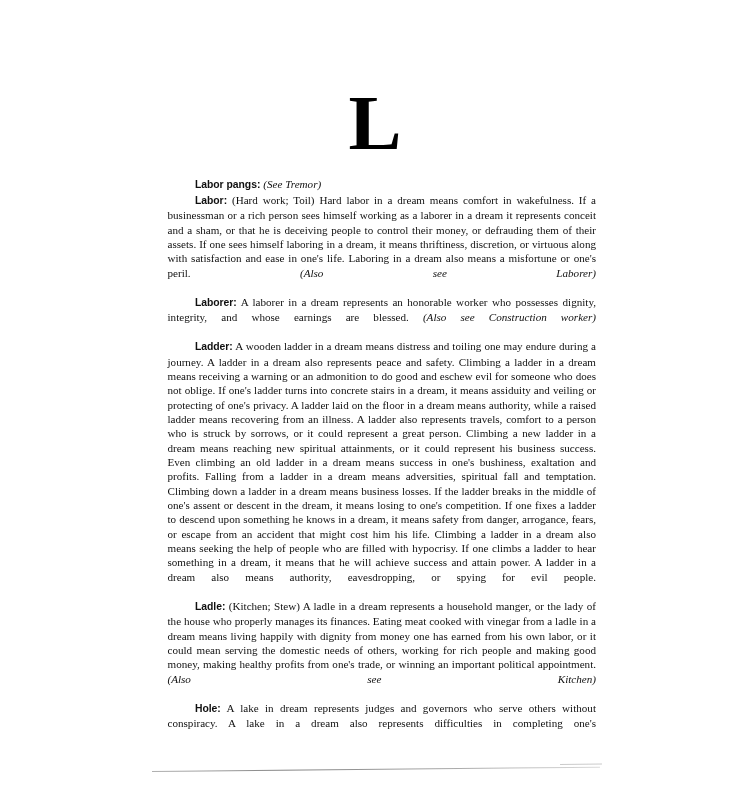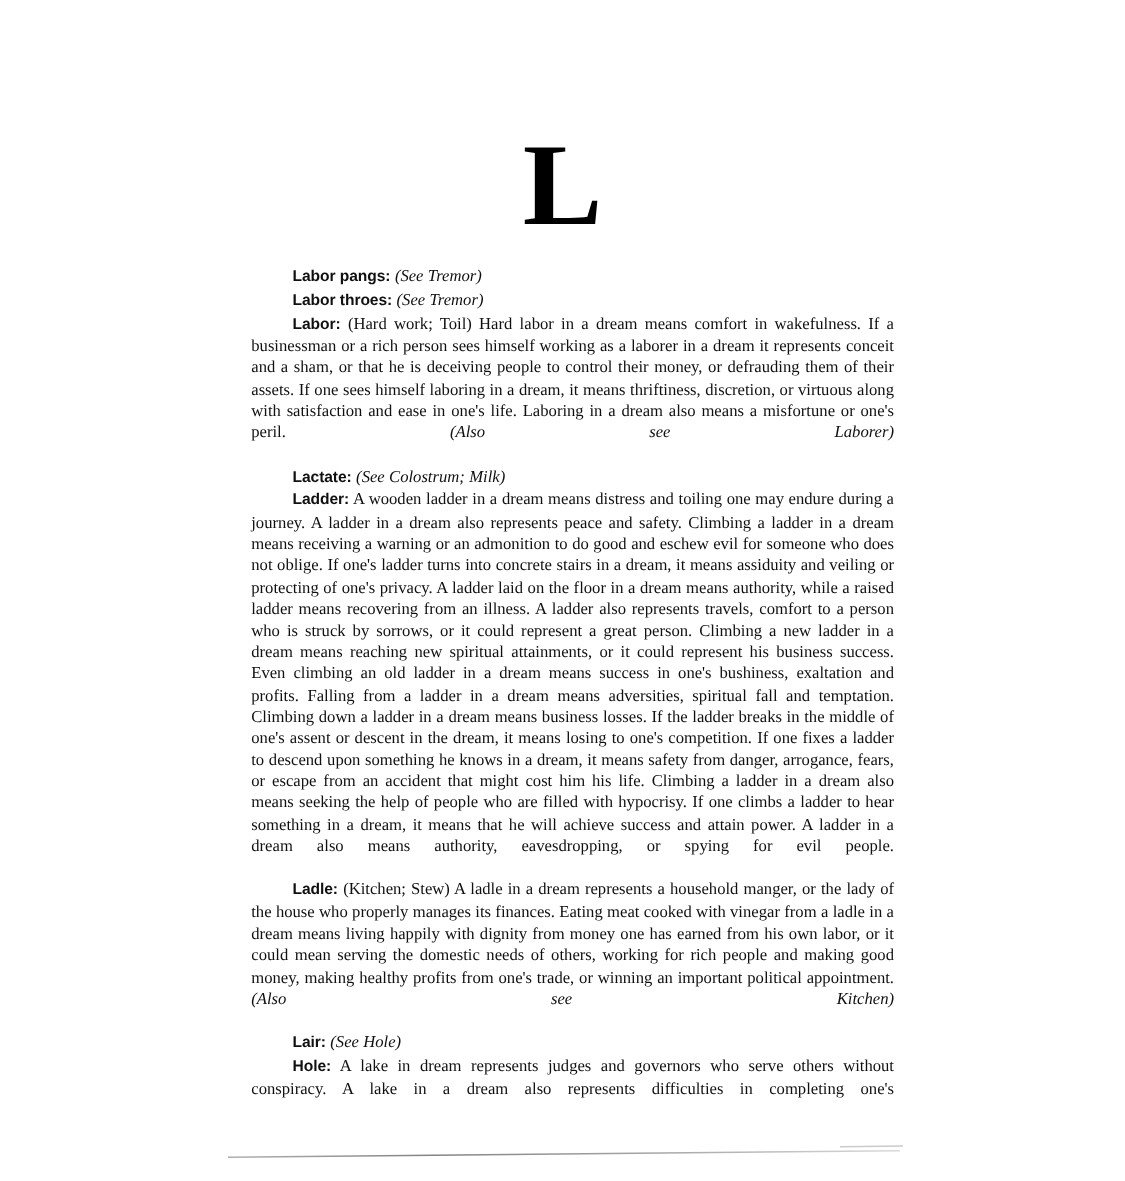--- a/index.html
+++ b/index.html
@@ -125,25 +125,23 @@
 </style>
 </head>
 <body>
 
 <div class="page">
 
   <div class="letter-heading">L</div>
 
   <div class="entries">
       <p class="entry xref-only"><span class="headword">Labor pangs</span><span class="colon">:</span> <span class="xref">(See Tremor)</span></p>
-      <p class="entry xref-only"><span class="headword">Labor throes</span><span class="colon">:</span> <span class="xref">(See Tremor)</span></p>
       <p class="entry"><span class="headword">Labor</span><span class="colon">:</span> <span class="body-text">(Hard work; Toil) Hard labor in a dream means comfort in wakefulness. If a businessman or a rich person sees himself working as a laborer in a dream it represents conceit and a sham, or that he is deceiving people to control their money, or defrauding them of their assets. If one sees himself laboring in a dream, it means thriftiness, discretion, or virtuous along with satisfaction and ease in one's life. Laboring in a dream also means a misfortune or one's peril. </span><span class="xref">(Also see Laborer)</span></p>
-      <p class="entry xref-only"><span class="headword">Lactate</span><span class="colon">:</span> <span class="xref">(See Colostrum; Milk)</span></p>
+      <p class="entry"><span class="headword">Laborer</span><span class="colon">:</span> <span class="body-text">A laborer in a dream represents an honorable worker who possesses dignity, integrity, and whose earnings are blessed. </span><span class="xref">(Also see Construction worker)</span></p>
       <p class="entry"><span class="headword">Ladder</span><span class="colon">:</span> <span class="body-text">A wooden ladder in a dream means distress and toiling one may endure during a journey. A ladder in a dream also represents peace and safety. Climbing a ladder in a dream means receiving a warning or an admonition to do good and eschew evil for someone who does not oblige. If one's ladder turns into concrete stairs in a dream, it means assiduity and veiling or protecting of one's privacy. A ladder laid on the floor in a dream means authority, while a raised ladder means recovering from an illness. A ladder also represents travels, comfort to a person who is struck by sorrows, or it could represent a great person. Climbing a new ladder in a dream means reaching new spiritual attainments, or it could represent his business success. Even climbing an old ladder in a dream means success in one's bushiness, exaltation and profits. Falling from a ladder in a dream means adversities, spiritual fall and temptation. Climbing down a ladder in a dream means business losses. If the ladder breaks in the middle of one's assent or descent in the dream, it means losing to one's competition. If one fixes a ladder to descend upon something he knows in a dream, it means safety from danger, arrogance, fears, or escape from an accident that might cost him his life. Climbing a ladder in a dream also means seeking the help of people who are filled with hypocrisy. If one climbs a ladder to hear something in a dream, it means that he will achieve success and attain power. A ladder in a dream also means authority, eavesdropping, or spying for evil people.</span></p>
       <p class="entry"><span class="headword">Ladle</span><span class="colon">:</span> <span class="body-text">(Kitchen; Stew) A ladle in a dream represents a household manger, or the lady of the house who properly manages its finances. Eating meat cooked with vinegar from a ladle in a dream means living happily with dignity from money one has earned from his own labor, or it could mean serving the domestic needs of others, working for rich people and making good money, making healthy profits from one's trade, or winning an important political appointment. </span><span class="xref">(Also see Kitchen)</span></p>
-      <p class="entry xref-only"><span class="headword">Lair</span><span class="colon">:</span> <span class="xref">(See Hole)</span></p>
       <p class="entry"><span class="headword">Hole</span><span class="colon">:</span> <span class="body-text">A lake in dream represents judges and governors who serve others without conspiracy. A lake in a dream also represents difficulties in completing one's</span></p>
     </div>
 
   <div class="scan-line"></div>
   <div class="scan-line-2"></div>
 
 </div>
 
 </body></html>

